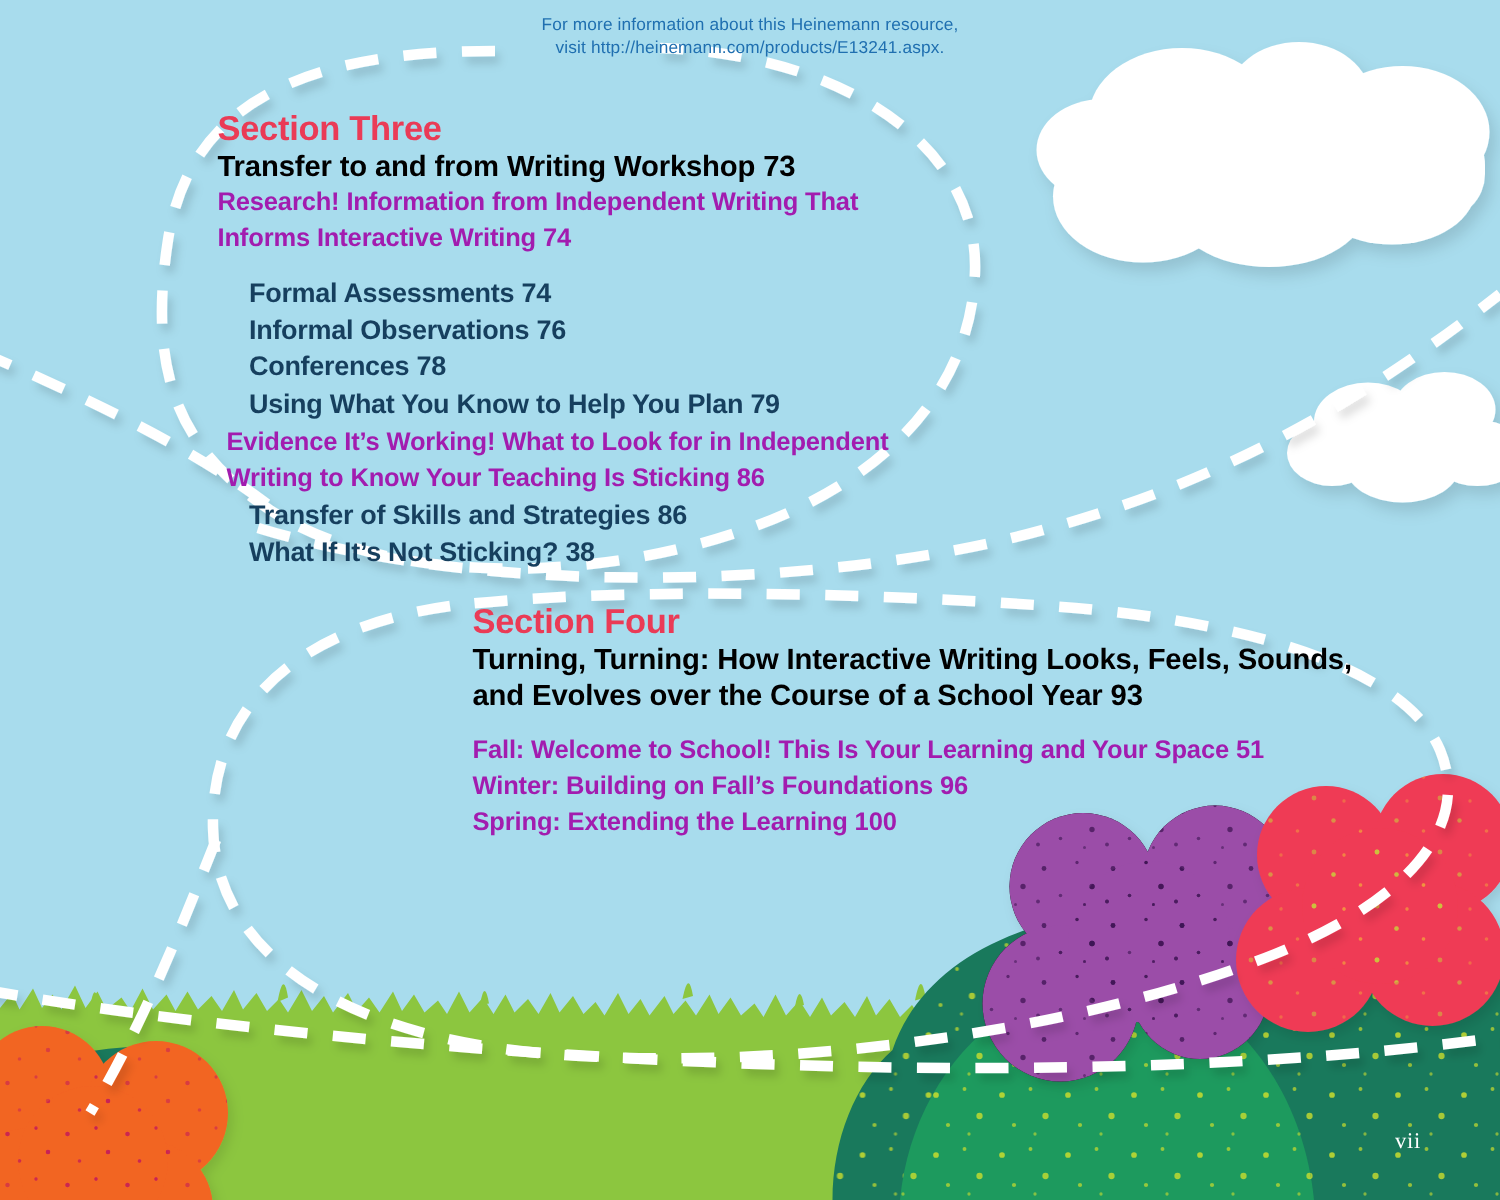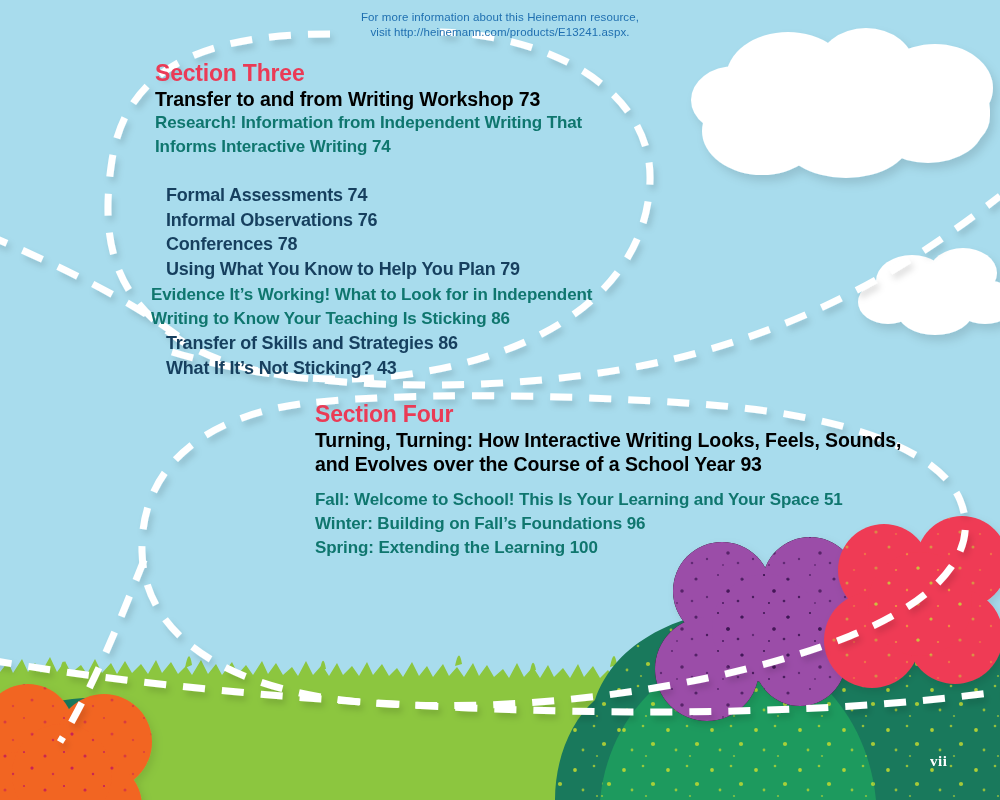--- a/index.html
+++ b/index.html
@@ -60,54 +60,54 @@
     letter-spacing: -0.2px;
   }
   .sec-title {
     color: #000000;
     font-weight: bold;
     font-size: 19.5px;
     line-height: 24px;
     letter-spacing: -0.1px;
   }
   .lvl1 {
-    color: #0f766e;
+    color: #a21caf;
     font-weight: bold;
     font-size: 17px;
     line-height: 24px;
     letter-spacing: -0.1px;
   }
   .lvl2 {
     color: #163f5e;
     font-weight: bold;
     font-size: 18px;
     line-height: 24.5px;
     letter-spacing: -0.2px;
   }
   .lvl1.back {
     font-size: 17px;
     line-height: 27px;
   }
 
-  .s3-block { left: 145px; top: 60px; width: 470px; margin-left: 10px; }
+  .s3-block { left: 145px; top: 72px; width: 470px; }
   .s3-subs  { left: 166px; top: 183px; width: 420px; }
   .s3-ev    { left: 151px; top: 283px; width: 480px; }
   .s3-ev-subs { left: 166px; top: 331px; width: 420px; }
 
   .s4-block { left: 315px; top: 401px; width: 640px; }
   .s4-items { left: 315px; top: 488px; width: 640px; }
   .back-items { left: 315px; top: 596px; width: 400px; }
 
   .pageno {
     position: absolute;
     left: 930px;
     top: 753px;
     color: #ffffff;
     font-size: 15px;
-    font-weight: bold;
+    font-weight: normal;
     font-family: "Liberation Serif", serif;
     letter-spacing: 0.5px;
   }
 </style>
 </head>
 <body>
 
 <div id="page">
 
   <svg class="scenery" viewBox="0 0 1000 800">
@@ -319,21 +319,21 @@
       <div class="lvl2">Using What You Know to Help You Plan  79</div>
     </div>
 
     <div class="blk s3-ev">
       <div class="lvl1">Evidence It’s Working! What to Look for in Independent</div>
       <div class="lvl1">Writing to Know Your Teaching Is Sticking  86</div>
     </div>
 
     <div class="blk s3-ev-subs">
       <div class="lvl2">Transfer of Skills and Strategies  86</div>
-      <div class="lvl2">What If It’s Not Sticking?  43</div>
+      <div class="lvl2">What If It’s Not Sticking?  38</div>
     </div>
 
     <div class="blk s4-block">
       <div class="sec-label">Section Four</div>
       <div class="sec-title">
         <div>Turning, Turning: How Interactive Writing Looks, Feels, Sounds,</div>
         <div>and Evolves over the Course of a School Year  93</div>
       </div>
     </div>
 

